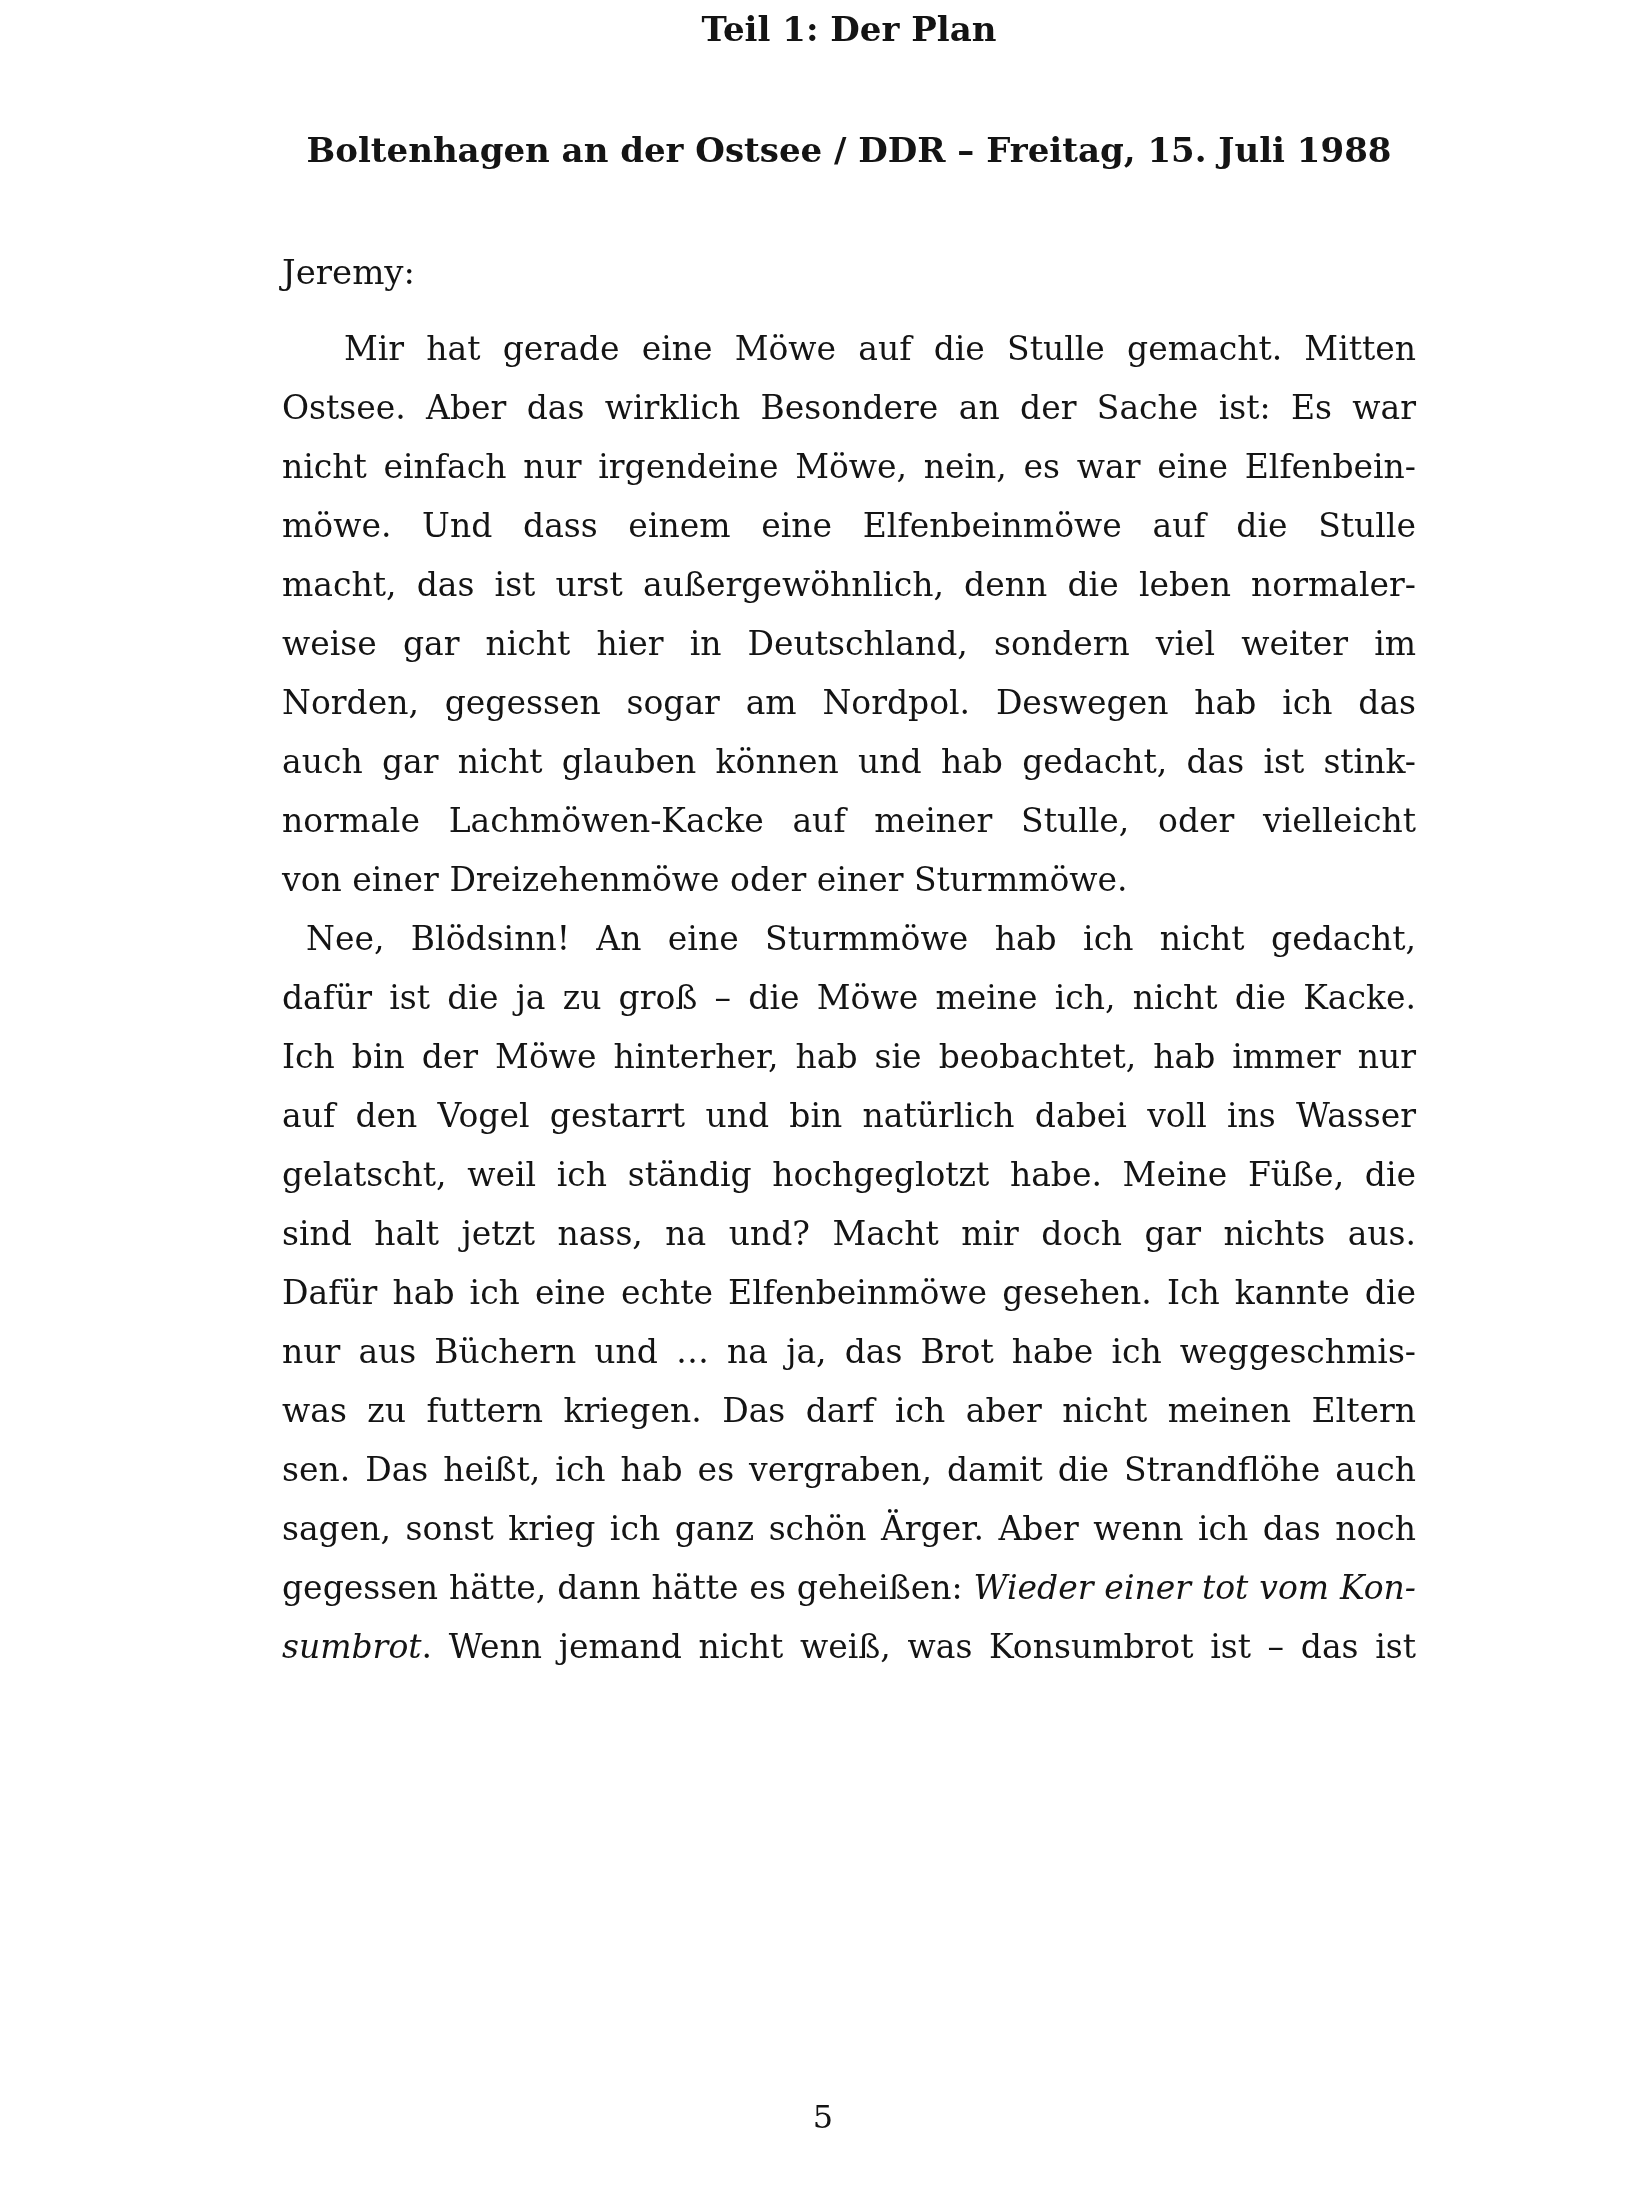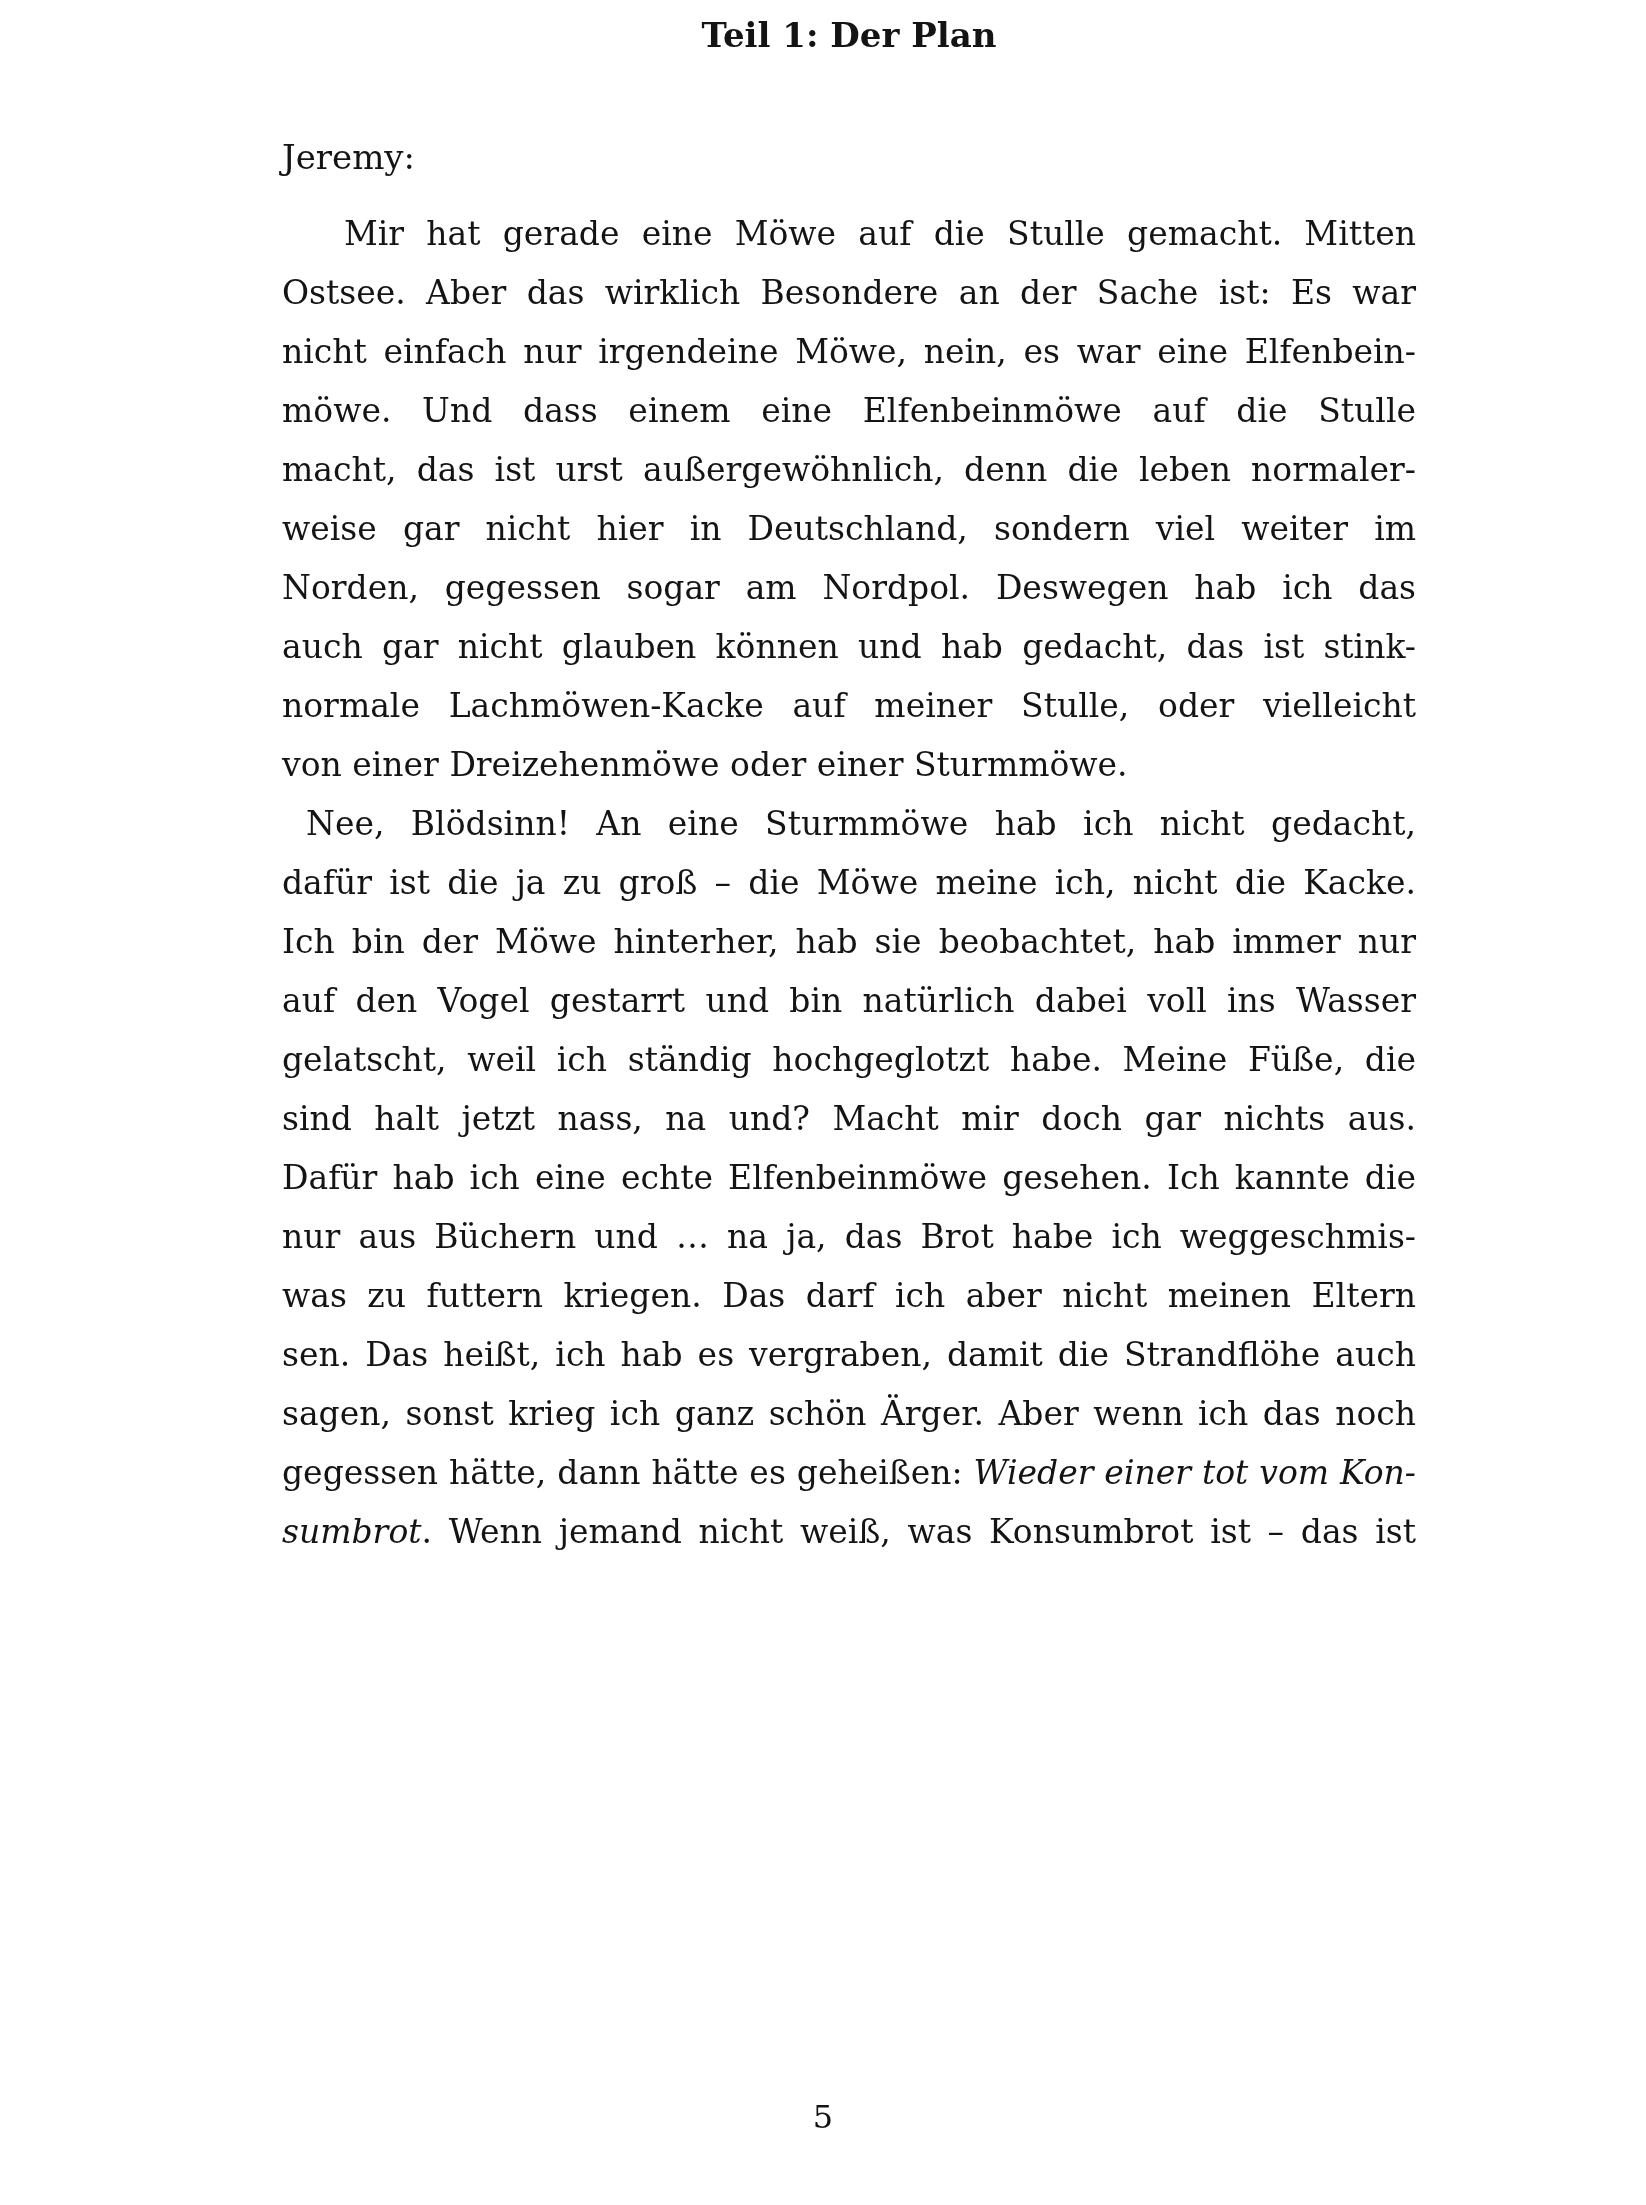--- a/index.html
+++ b/index.html
@@ -12,21 +12,21 @@
     width: 1646px;
     height: 2292px;
     background: #ffffff;
     color: #141414;
     font-family: "DejaVu Serif", "Liberation Serif", serif;
     overflow: hidden;
   }
   .content {
     position: absolute;
     left: 282px;
-    top: 12px;
+    top: 6px;
     width: 1134px;
   }
   .part-title {
     margin: 0;
     text-align: center;
     font-weight: bold;
     font-size: 34px;
     line-height: 46px;
   }
   .chapter-title {
@@ -72,20 +72,21 @@
     line-height: 44px;
     color: #141414;
   }
 </style>
 </head>
 <body>
 
 <div class="page">
   <div class="content">
     <h1 class="part-title">Teil 1: Der Plan</h1>
+    <h2 class="chapter-title">Boltenhagen an der Ostsee / DDR – Freitag, 15. Juli 1988</h2>
     <div class="speaker">Jeremy:</div>
     <div class="body-text">
         <div class="paragraph indent-lg">
           <div class="line">Mir hat gerade eine Möwe auf die Stulle gemacht. Mitten</div>
           <div class="line">Ostsee. Aber das wirklich Besondere an der Sache ist: Es war</div>
           <div class="line">nicht einfach nur irgendeine Möwe, nein, es war eine Elfenbein-</div>
           <div class="line">möwe. Und dass einem eine Elfenbeinmöwe auf die Stulle</div>
           <div class="line">macht, das ist urst außergewöhnlich, denn die leben normaler-</div>
           <div class="line">weise gar nicht hier in Deutschland, sondern viel weiter im</div>
           <div class="line">Norden, gegessen sogar am Nordpol. Deswegen hab ich das</div>

